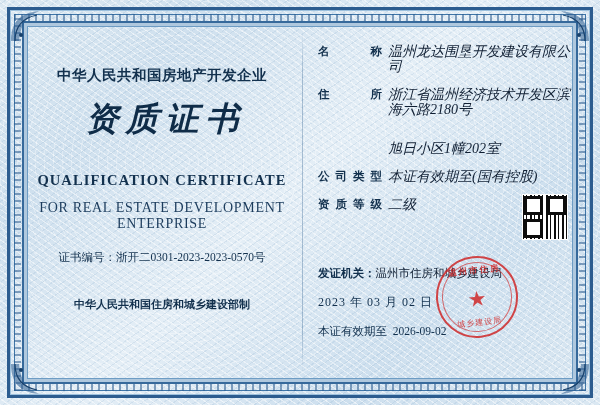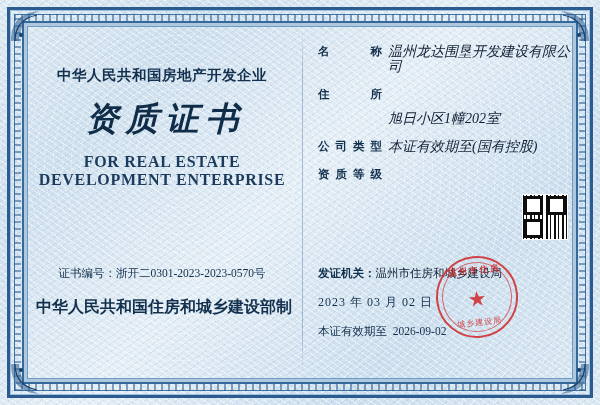--- a/index.html
+++ b/index.html
@@ -127,47 +127,46 @@
   .en-title {
     font-family: "Liberation Serif", serif;
     font-size: 14.5px;
     font-weight: 700;
     letter-spacing: 1.1px;
     margin-top: 30px;
     color: #13314e;
   }
   .en-sub1, .en-sub2 {
     font-family: "Liberation Serif", serif;
-    font-size: 16px;
+    font-size: 14px;
     letter-spacing: .7px;
     color: #1b3b5c;
-    font-weight: bold;
   }
   .en-sub1 { margin-top: 11px; }
   .en-sub2 { margin-top: 5px; }
 
   .cert-no {
     position: absolute;
     left: 6px;
-    top: 236px;
+    top: 220px;
     width: 252px;
     text-align: center;
     font-family: "Liberation Serif", serif;
     font-size: 11.5px;
     color: #12304d;
     white-space: nowrap;
   }
   .issuer-cn {
     position: absolute;
     left: 6px;
     top: 267px;
     width: 252px;
-    text-align: right;
-    font-family: "Liberation Serif", serif;
-    font-size: 16px;
+    text-align: center;
+    font-family: "Liberation Serif", serif;
+    font-size: 11px;
     font-weight: 700;
     color: #12304d;
     white-space: nowrap;
   }
 
   
   .v-divider {
     position: absolute;
     left: 272px;
     top: 2px;
@@ -356,20 +355,21 @@
       <path d="M6 32 C6 18 13 9 28 6" stroke="#17406b" stroke-width="1.2" fill="none"></path>
       <circle cx="12" cy="26" r="2" fill="#17406b"></circle>
     </svg>
   </div>
 
   <div class="content">
 
     <div class="col-left">
       <div class="cn-head">中华人民共和国房地产开发企业</div>
       <div class="cn-title">资质证书</div>
+      <div class="en-title">QUALIFICATION CERTIFICATE</div>
       <div class="en-sub1">FOR REAL ESTATE DEVELOPMENT ENTERPRISE</div>
     </div>
 
     <div class="cert-no">证书编号：浙开二0301-2023-2023-0570号</div>
     <div class="issuer-cn">中华人民共和国住房和城乡建设部制</div>
 
     <div class="v-divider"></div>
 
     <div class="col-right">
 
@@ -382,20 +382,21 @@
           <span>温州龙达围垦开发建设有限公司</span>
         </div>
       </div>
 
       <div class="field">
         <div class="f-label">
           <span>住</span>
           <span>所</span>
         </div>
         <div class="f-value">
+          <span>浙江省温州经济技术开发区滨海六路2180号</span>
           <span class="line2">旭日小区1幢202室</span>
         </div>
       </div>
 
 
       <div class="field">
         <div class="f-label">
           <span>公</span>
           <span>司</span>
           <span>类</span>
@@ -405,20 +406,23 @@
           <span>本证有效期至(国有控股)</span>
         </div>
       </div>
 
       <div class="field">
         <div class="f-label">
           <span>资</span>
           <span>质</span>
           <span>等</span>
           <span>级</span>
+        </div>
+        <div class="f-value">
+          <span>二级</span>
         </div>
       </div>
 
     </div>
 
     <div class="qr">
       <div class="qr-eye tl"></div>
       <div class="qr-eye tr"></div>
       <div class="qr-eye bl"></div>
     </div>

